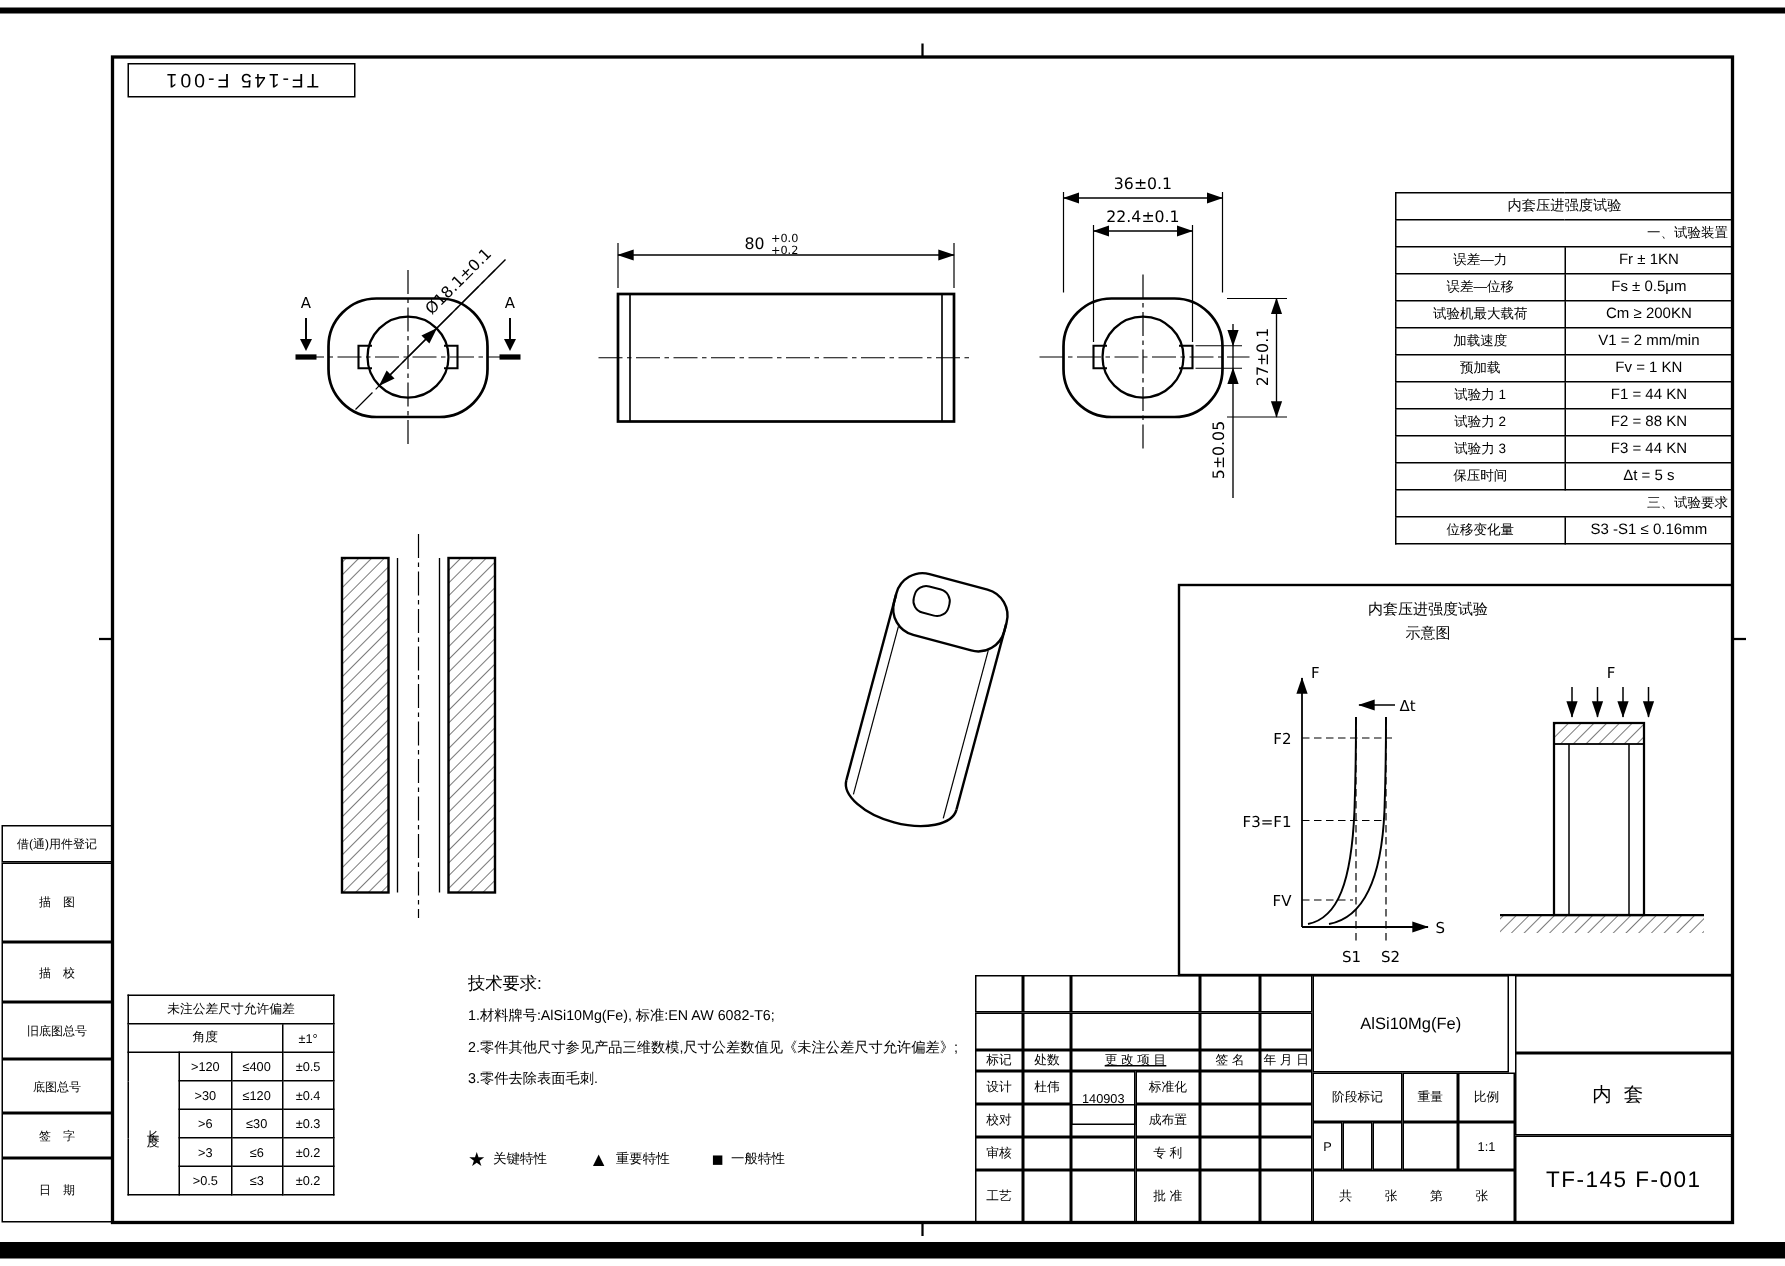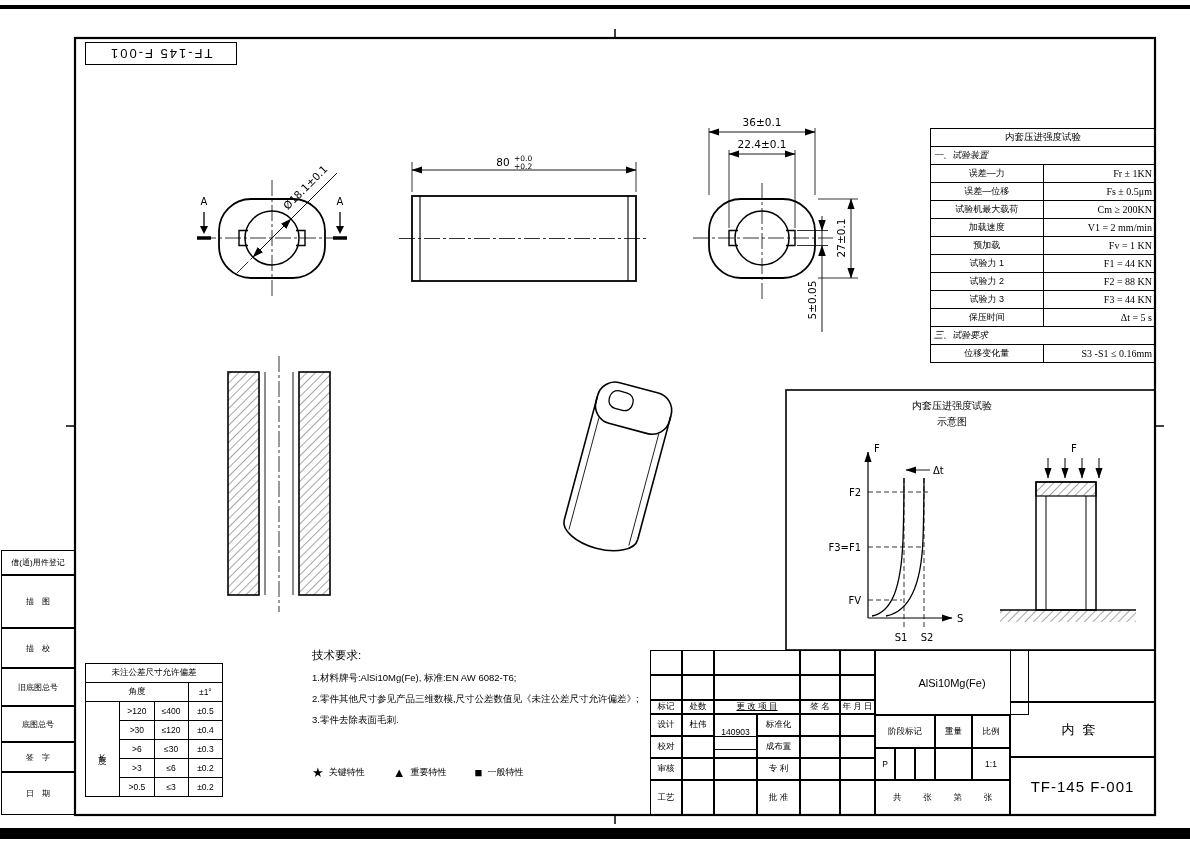--- a/index.html
+++ b/index.html
@@ -15,22 +15,22 @@
 
   
   .corner-label{position:absolute;left:85px;top:42px;width:150px;height:21px;border:1.6px solid #000;
     display:flex;align-items:center;justify-content:center;}
   .corner-label span{transform:rotate(180deg);font-size:13px;letter-spacing:2px;}
 
   
   .ttable{position:absolute;left:930px;top:128px;width:226px;border-collapse:collapse;table-layout:fixed;}
   .ttable td{border:1px solid #000;font-size:9px;height:17px;padding:0 3px;text-align:center;overflow:hidden;white-space:nowrap;}
   .ttable .tt-title td{font-size:9.5px;}
-  .ttable .tt-sec td{text-align:left;font-style:italic;}
-  .ttable td.val{font-family:Liberation Serif, serif;font-size:10px;text-align:right;}
+  .ttable .tt-sec td{text-align:right;}
+  .ttable td.val{font-family:Liberation Sans, sans-serif;font-size:10px;text-align:center;}
 
   
   .toltable{position:absolute;left:85px;top:663px;width:138px;border-collapse:collapse;table-layout:fixed;}
   .toltable td{border:1px solid #000;font-size:8.5px;height:18px;padding:0 1px;text-align:center;overflow:hidden;white-space:nowrap;}
   .toltable td.vert{writing-mode:vertical-rl;text-orientation:upright;width:13px;letter-spacing:2px;}
 
   
   .techreq{position:absolute;left:312px;top:648px;width:345px;}
   .techreq .tr-title{font-size:11.5px;margin-bottom:4px;}
   .techreq .tr-item{font-size:9.5px;line-height:21px;white-space:nowrap;}
@@ -387,21 +387,21 @@
     <div class="cell" style="left:150px;top:108px;width:40px;height:22px;"></div>
     <div class="cell" style="left:190px;top:108px;width:35px;height:22px;"></div>
 
     <div class="cell" style="left:0;top:130px;width:32px;height:35px;">工艺</div>
     <div class="cell" style="left:32px;top:130px;width:32px;height:35px;"></div>
     <div class="cell" style="left:64px;top:130px;width:43px;height:35px;"></div>
     <div class="cell" style="left:107px;top:130px;width:43px;height:35px;">批 准</div>
     <div class="cell" style="left:150px;top:130px;width:40px;height:35px;"></div>
     <div class="cell" style="left:190px;top:130px;width:35px;height:35px;"></div>
 
-    <div class="cell big" style="left:225px;top:0;width:154px;height:65px;">AlSi10Mg(Fe)</div>
+    <div class="cell big" style="left:225px;top:0;width:131px;height:65px;">AlSi10Mg(Fe)</div>
     <div class="cell" style="left:225px;top:65px;width:60px;height:33px;">阶段标记</div>
     <div class="cell" style="left:285px;top:65px;width:37px;height:33px;">重量</div>
     <div class="cell" style="left:322px;top:65px;width:38px;height:33px;">比例</div>
     <div class="cell" style="left:225px;top:98px;width:20px;height:32px;">P</div>
     <div class="cell" style="left:245px;top:98px;width:20px;height:32px;"></div>
     <div class="cell" style="left:265px;top:98px;width:20px;height:32px;"></div>
     <div class="cell" style="left:285px;top:98px;width:37px;height:32px;"></div>
     <div class="cell" style="left:322px;top:98px;width:38px;height:32px;">1:1</div>
     <div class="cell sheetrow" style="left:225px;top:130px;width:135px;height:35px;">
       <span>共</span>

